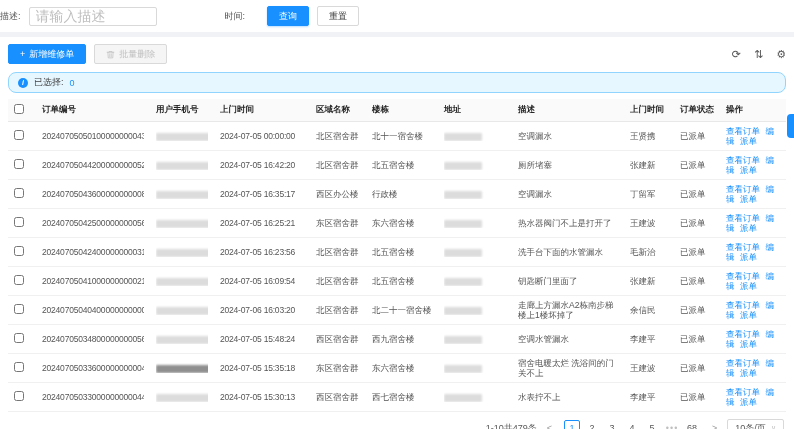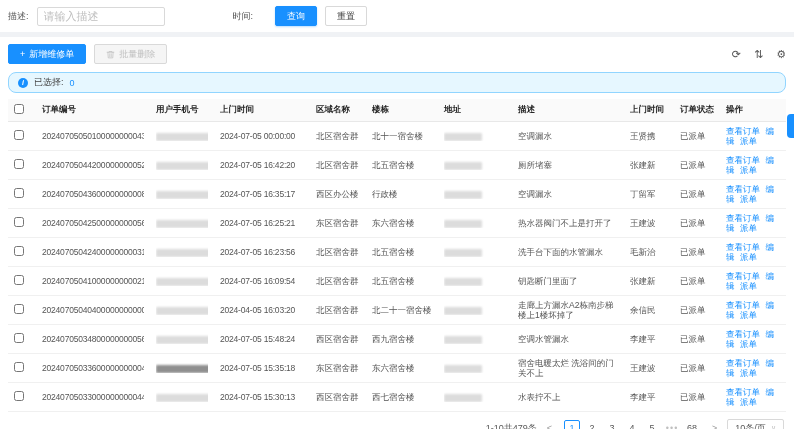--- a/index.html
+++ b/index.html
@@ -1,24 +1,24 @@
 <!DOCTYPE html>
 <html><head>
 <meta charset="utf-8">
 <style>
   * { box-sizing: border-box; }
   html,body { margin:0; padding:0; background:#f0f2f5; }
   body { font-family:"Liberation Sans","DejaVu Sans",sans-serif; color:#333; }
   .app { width:794px; height:429px; background:#fff; position:relative; overflow:hidden; }
 
   
-  .filter-card { display:flex; align-items:center; gap:8px; padding:6px 8px; background:#fff; }
+  .filter-card { display:flex; align-items:center; gap:8px; padding:6px 0; background:#fff; }
   .lbl { font-size:9px; color:#555; white-space:nowrap; }
   .time-lbl { margin-left:60px; }
-  .text-input { width:128px; height:19px; border:1px solid #d9d9d9; border-radius:2px; font-size:11px; padding:0 6px; color:#333; outline:none; }
+  .text-input { width:128px; height:19px; border:1px solid #d9d9d9; border-radius:2px; font-size:14px; padding:0 6px; color:#333; outline:none; }
   .text-input::placeholder { color:#bfbfbf; }
   .date-range { display:flex; align-items:center; justify-content:center; gap:10px; border:1px solid #d9d9d9; border-radius:2px; height:19px; padding:0 8px; font-size:9px; color:#444; width:150px; cursor:pointer; background:#fff; }
   .date-range .sep { color:#bfbfbf; }
   .btn { height:20px; padding:0 11px; font-size:9px; border-radius:2px; border:1px solid #d9d9d9; background:#fff; color:#444; cursor:pointer; white-space:nowrap; display:inline-flex; align-items:center; gap:4px; }
   .btn.primary { background:#1890ff; border-color:#1890ff; color:#fff; }
   .btn.disabled { background:#f5f5f5; border-color:#d9d9d9; color:#c0c0c0; cursor:not-allowed; }
   .search-btn { margin-left:14px; box-shadow:0 1px 2px rgba(24,144,255,.3); }
   .divider { height:5px; background:#f0f2f5; }
 
   
@@ -361,21 +361,21 @@
 
   <tr>
     <td><input type="checkbox" style=""></td>
     <td>
               <div class="cell nowrap num">20240705040400000000000</div>
             </td>
     <td>
               <div class="cell"><span class="redact phone"></span></div>
             </td>
     <td>
-              <div class="cell nowrap num">2024-04-05 16:03:20</div>
+              <div class="cell nowrap num">2024-07-06 16:03:20</div>
             </td>
     <td>
               <div class="cell nowrap">北区宿舍群</div>
             </td>
     <td>
               <div class="cell nowrap">北二十一宿舍楼</div>
             </td>
     <td>
               <div class="cell"><span class="redact addr"></span></div>
             </td>

